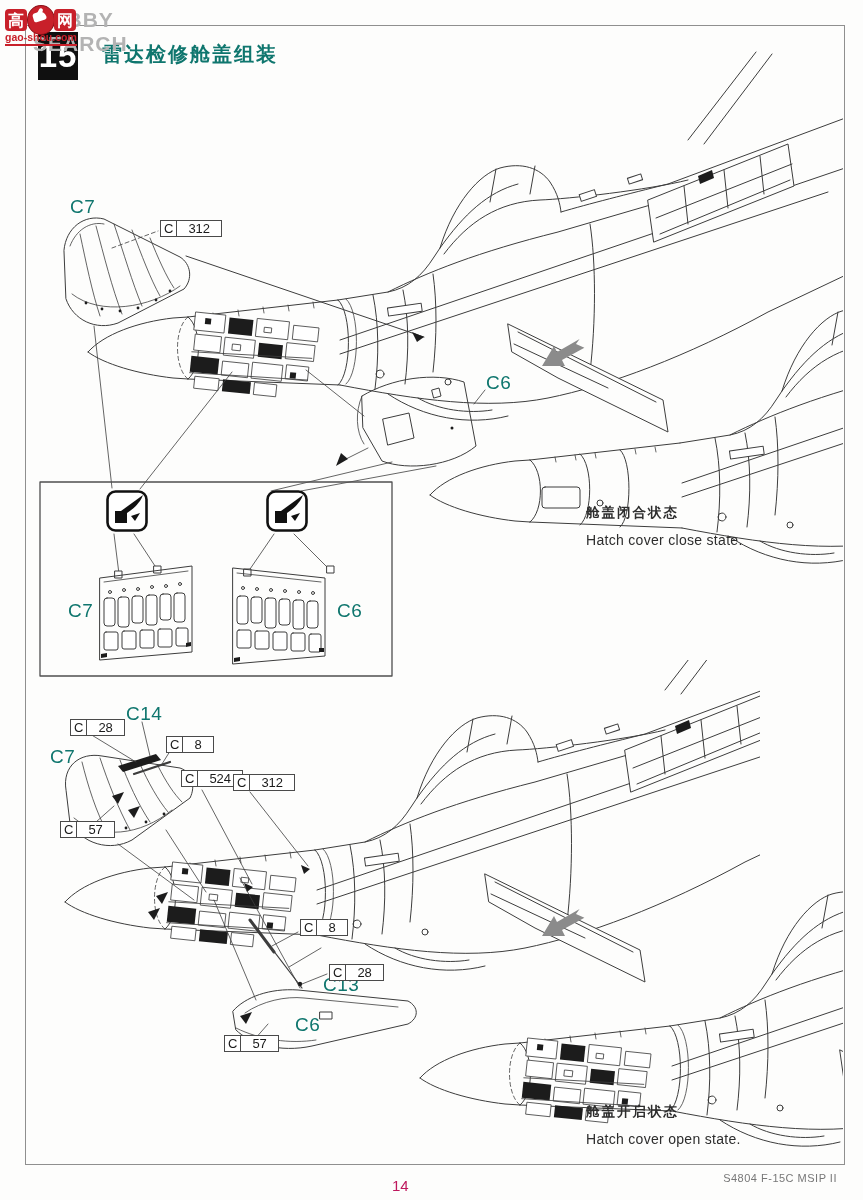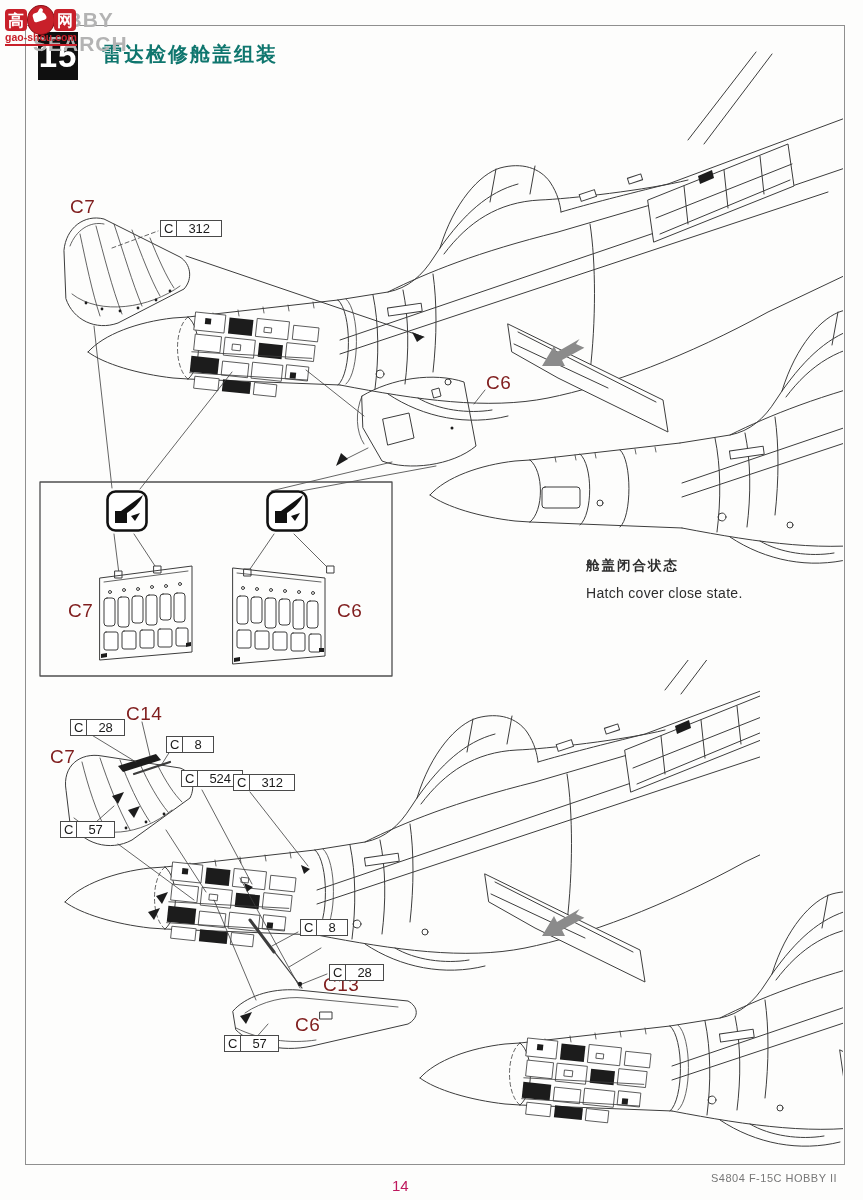--- a/index.html
+++ b/index.html
@@ -25,21 +25,21 @@
   #logo-domain{position:absolute;left:3px;top:29px;font-size:10.5px;font-weight:bold;
         color:#c8202a;border-bottom:2px solid #c8202a;padding-bottom:1px;}
   
   #step-box{position:absolute;left:38px;top:32px;width:40px;height:48px;background:#101010;
         z-index:5;}
   #step-number{color:#fff;font-size:33px;font-weight:bold;text-align:center;line-height:48px;
         letter-spacing:1px;}
   #step-title{position:absolute;left:102px;top:41px;font-size:20px;font-weight:bold;
         color:#0f766e;letter-spacing:2px;}
   
-  .plab{position:absolute;font-size:19px;color:#7f1d1d;letter-spacing:0.5px;z-index:6;}
+  .plab{position:absolute;font-size:19px;color:#0f766e;letter-spacing:0.5px;z-index:6;}
   .blab{position:absolute;display:flex;background:#fff;border:1.4px solid #4a4a4a;
         font-size:13px;line-height:15px;color:#1b1b1b;z-index:6;}
   .blab .bp{padding:0 3px;}
   .blab .bn{padding:0 11px;border-left:1.2px solid #4a4a4a;}
   
   .caption{position:absolute;z-index:6;color:#2d2d2d;}
   .cap-cn{font-size:13.5px;font-weight:bold;letter-spacing:2px;}
   .cap-en{font-size:14px;margin-top:10px;letter-spacing:0.3px;}
   
   #page-number{position:absolute;left:392px;top:1177px;font-size:15px;color:#be185d;z-index:6;}
@@ -367,21 +367,25 @@
     <path d="M25,26 L34,23 L29,31 Z" fill="#111"></path>
   </svg>
 
   <svg class="dir-arrow" style="left:540px;top:332px" width="48" height="40">
     <path d="M2,34 L14,14 L17,20 L39.6,7.1 L36,12 L44.4,15.7 L22,28 L25,34 Z" fill="#8b8b8b"></path>
   </svg>
   <svg class="dir-arrow" style="left:540px;top:902px" width="48" height="40">
     <path d="M2,34 L14,14 L17,20 L39.6,7.1 L36,12 L44.4,15.7 L22,28 L25,34 Z" fill="#8b8b8b"></path>
   </svg>
 
-  <div class="caption" style="left:586px;top:557px">
+  <div class="caption" style="left:586px;top:504px">
     <div class="cap-cn">舱盖闭合状态</div>
     <div class="cap-en">Hatch cover close state.</div>
   </div>
+  <div class="caption" style="left:586px;top:1103px">
+    <div class="cap-cn">舱盖开启状态</div>
+    <div class="cap-en">Hatch cover open state.</div>
+  </div>
 
   <div id="page-number">14</div>
-  <div id="product-code">S4804 F-15C HOBBY II</div>
+  <div id="product-code">S4804 F-15C MSIP II</div>
 
 </div>
 
 </body></html>

